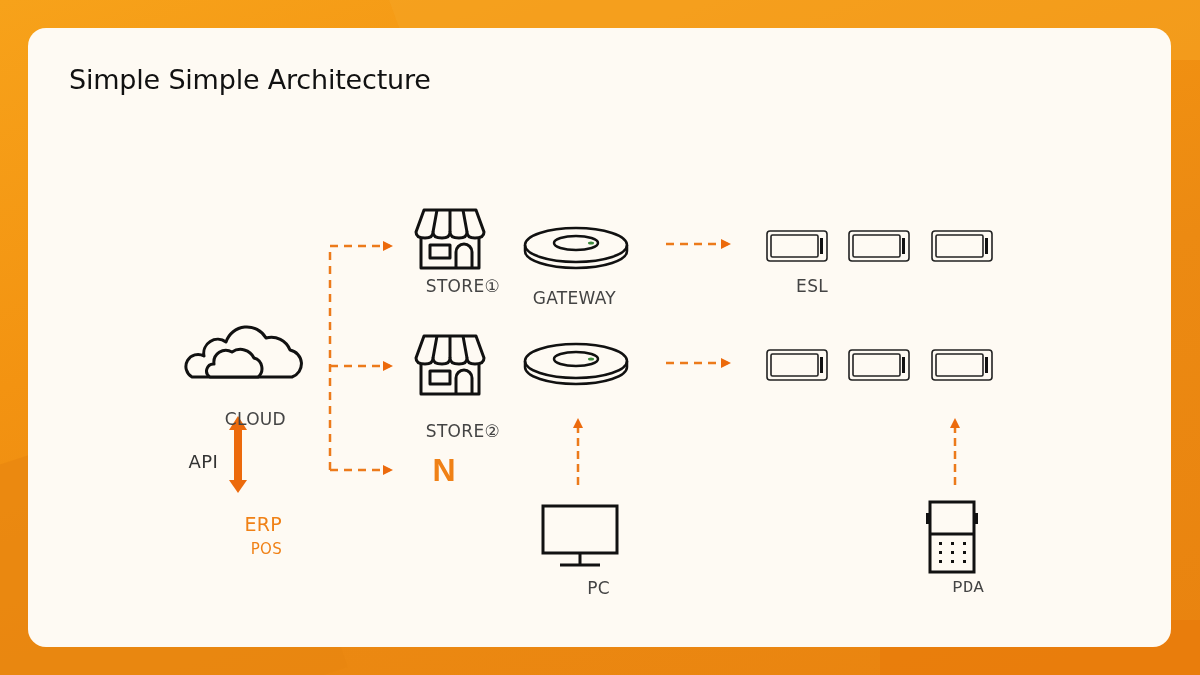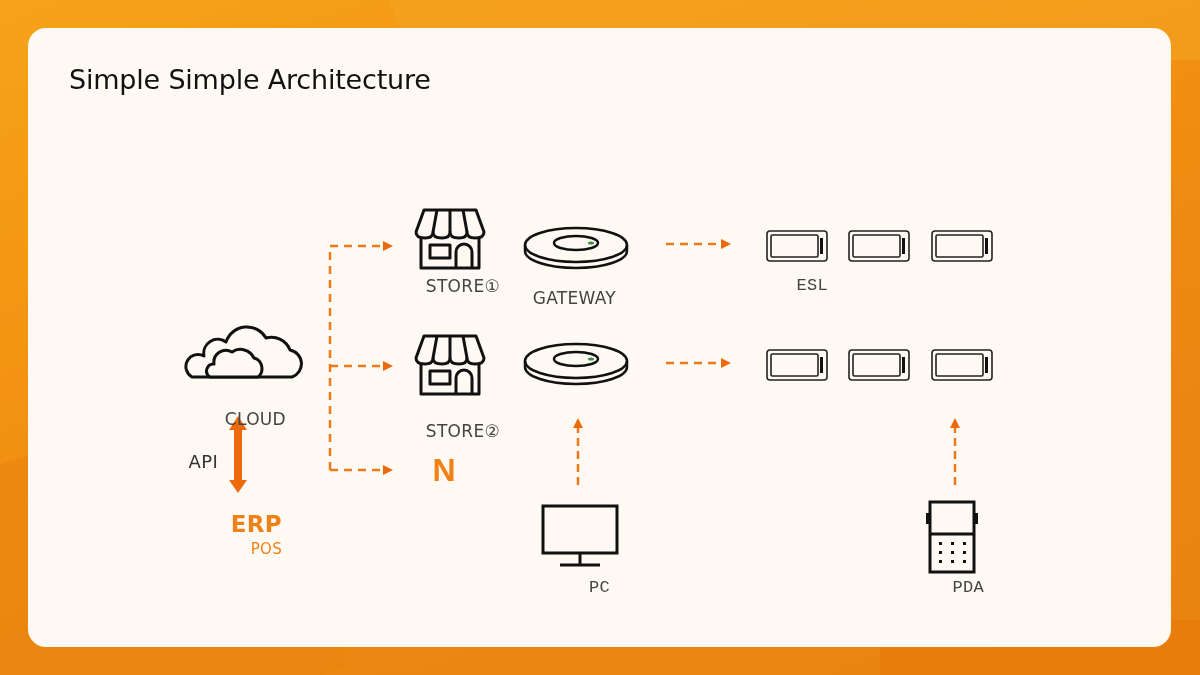--- a/index.html
+++ b/index.html
@@ -159,24 +159,24 @@
           <rect x="935" y="523" width="3" height="3"></rect>
         <rect x="911" y="532" width="3" height="3"></rect>
           <rect x="923" y="532" width="3" height="3"></rect>
           <rect x="935" y="532" width="3" height="3"></rect>
       </g>
     </g>
   </svg>
 
   <div class="lbl" style="left:168px; top:361px; width:90px;margin-top:20px;">CLOUD</div>
   <div class="lbl" style="left:140px; top:423px; width:50px; font-size:18px; color:#333;">API</div>
-  <div class="lbl orange-lbl" style="left:170px; top:482px; width:84px; font-size:23px; line-height:28px;font-weight:bold;">ERP</div>
+  <div class="lbl orange-lbl" style="left:170px; top:482px; width:84px; font-size:19px; line-height:28px;">ERP</div>
   <div class="lbl orange-lbl" style="left:170px; top:507px; width:84px; font-size:15px; line-height:28px;">POS</div>
 
   <div class="lbl" style="left:372px; top:248px; width:100px;">STORE①</div>
   <div class="lbl" style="left:372px; top:393px; width:100px;">STORE②</div>
   <div class="lbl orange-lbl" style="left:388px; top:424px; width:40px; font-size:32px; font-weight:bold; font-family:'Liberation Sans',sans-serif;">N</div>
 
   <div class="lbl" style="left:468px; top:248px; width:120px;margin-top:12px;">GATEWAY</div>
-  <div class="lbl" style="left:740px; top:248px; width:60px;font-family:Liberation Mono, monospace;">ESL</div>
-  <div class="lbl" style="left:522px; top:550px; width:60px;font-family:Liberation Mono, monospace;">PC</div>
+  <div class="lbl" style="left:740px; top:248px; width:60px;">ESL</div>
+  <div class="lbl" style="left:522px; top:550px; width:60px;">PC</div>
   <div class="lbl" style="left:896px; top:550px; width:60px;font-family:Liberation Mono, monospace;">PDA</div>
 </div>
 
 </body></html>

